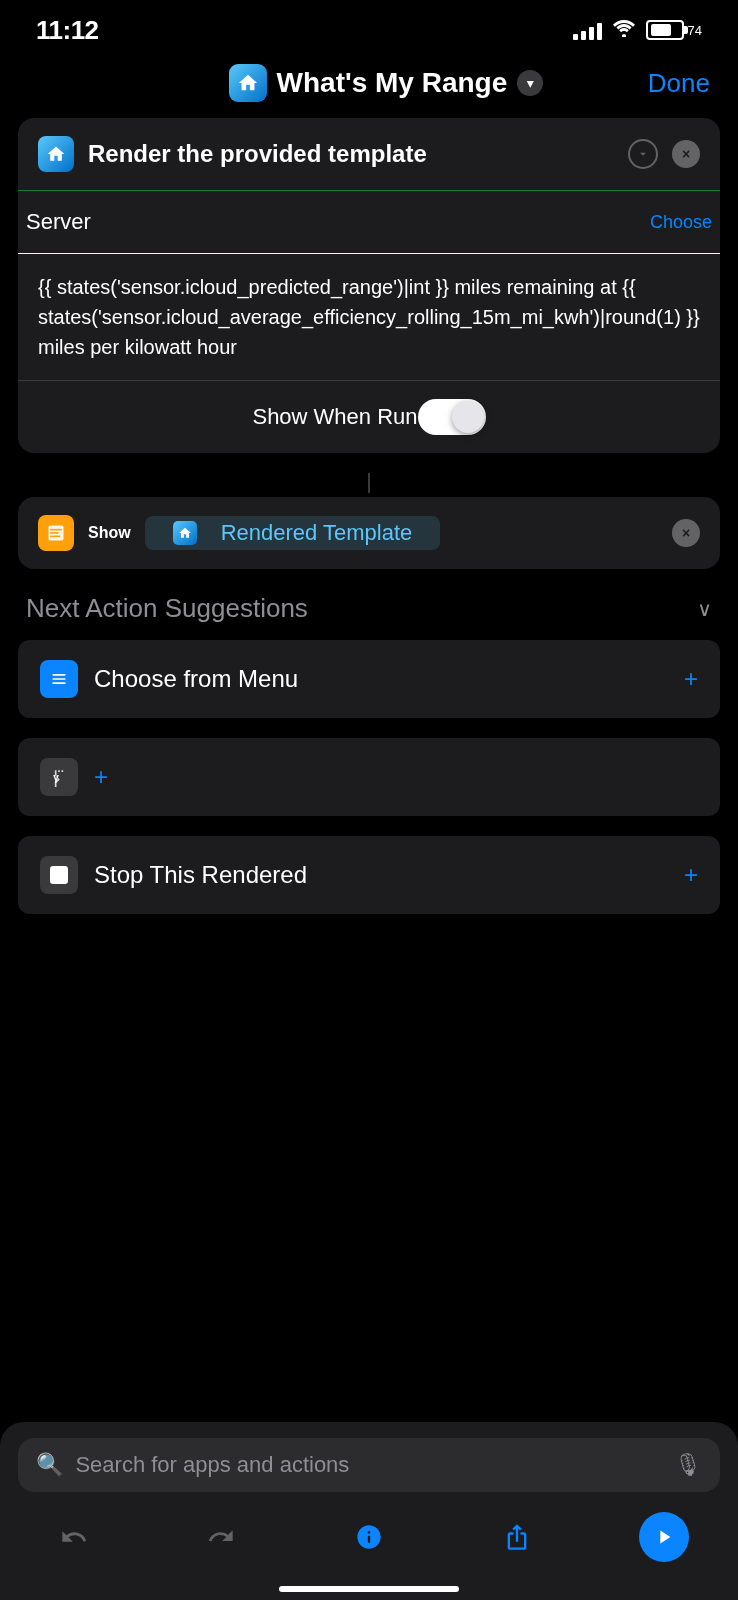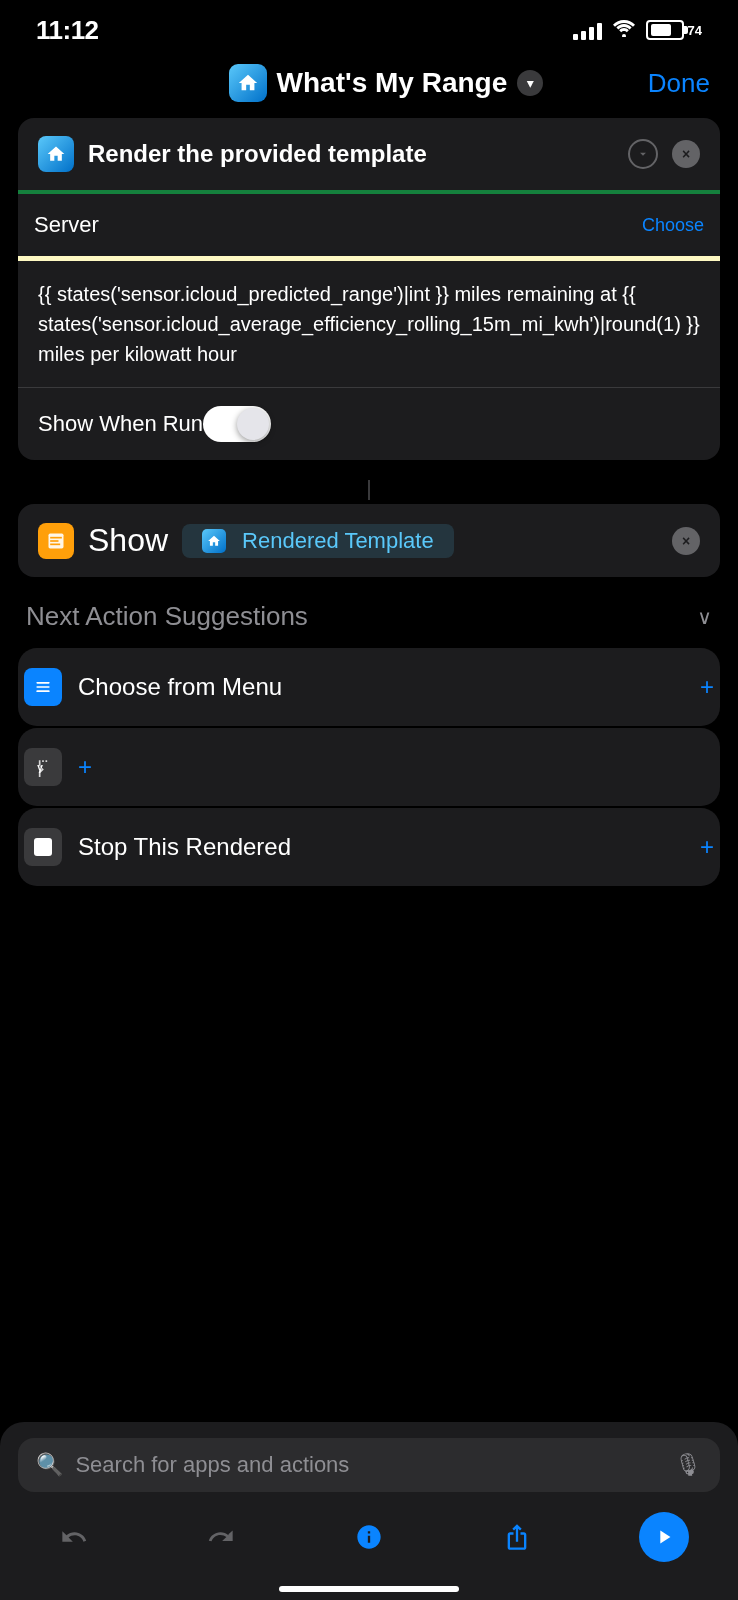--- a/index.html
+++ b/index.html
@@ -62,21 +62,21 @@
       right: -6px;
       top: 50%;
       transform: translateY(-50%);
       width: 4px;
       height: 8px;
       background: #fff;
       border-radius: 0 2px 2px 0;
     }
     .battery-text {
       font-size: 13px;
-      font-weight: 700;
+      font-weight: 400;
       margin-left: 4px;
     }
 
     
     .nav-bar {
       display: flex;
       justify-content: space-between;
       align-items: center;
       padding: 10px 28px 16px;
       margin-left: 16px;
@@ -129,21 +129,21 @@
       border-radius: 16px;
       margin-bottom: 16px;
       overflow: hidden;
     }
 
     
     .card-header {
       display: flex;
       align-items: center;
       padding: 18px 20px;
-      border-bottom: 4px solid #15803d;
+      border-bottom: 1px solid #15803d;
       gap: 14px;
     }
     .card-app-icon {
       width: 36px;
       height: 36px;
       background: linear-gradient(135deg, #5AC8FA, #0070C9);
       border-radius: 8px;
       display: flex;
       align-items: center;
       justify-content: center;
@@ -178,22 +178,22 @@
       color: #1c1c1e;
       font-size: 14px;
       font-weight: 700;
     }
 
     
     .card-row {
       display: flex;
       justify-content: space-between;
       align-items: center;
-      padding: 18px 16px;
-      border-bottom: 5px solid #fef9c3;
+      padding: 18px 8px;
+      border-bottom: 1px solid #fef9c3;
     }
     .card-row-label {
       font-size: 22px;
       color: #fff;
     }
     .card-row-value {
       font-size: 18px;
       color: #0A84FF;
     }
 
@@ -204,21 +204,21 @@
     }
     .template-text {
       font-size: 20px;
       line-height: 1.5;
       color: #fff;
     }
 
     
     .toggle-row {
       display: flex;
-      justify-content: flex-start;
+      justify-content: center;
       align-items: center;
       padding: 18px 20px;
     }
     .toggle-label {
       font-size: 22px;
       color: #fff;
     }
     .toggle {
       width: 68px;
       height: 36px;
@@ -266,31 +266,31 @@
       height: 36px;
       background: #FF9F0A;
       border-radius: 8px;
       display: flex;
       align-items: center;
       justify-content: center;
       font-size: 18px;
       flex-shrink: 0;
     }
     .show-label {
-      font-size: 32px;
-      font-weight: 400;
+      font-size: 16px;
+      font-weight: 700;
       color: #fff;
     }
     .show-value-chip {
       display: flex;
       align-items: center;
-      gap: 16px;
+      gap: 24px;
       background: rgba(90, 200, 250, 0.15);
       border-radius: 8px;
-      padding: 4px 20px;
+      padding: 4px 28px;
     }
     .show-value-icon {
       width: 24px;
       height: 24px;
       background: linear-gradient(135deg, #5AC8FA, #0070C9);
       border-radius: 5px;
       display: flex;
       align-items: center;
       justify-content: center;
       font-size: 12px;
@@ -327,26 +327,26 @@
       font-weight: 400;
     }
     .suggestions-chevron {
       color: #8e8e93;
       font-size: 20px;
     }
 
     
     .suggestion-item {
       background: #1c1c1e;
-      border-radius: 19px;
-      padding: 20px 6px;
+      border-radius: 12px;
+      padding: 20px 22px;
       display: flex;
       align-items: center;
       gap: 16px;
-      margin-bottom: 2px;
+      margin-bottom: 20px;
     }
     .suggestion-icon {
       width: 38px;
       height: 38px;
       border-radius: 8px;
       display: flex;
       align-items: center;
       justify-content: center;
       font-size: 20px;
       flex-shrink: 0;

